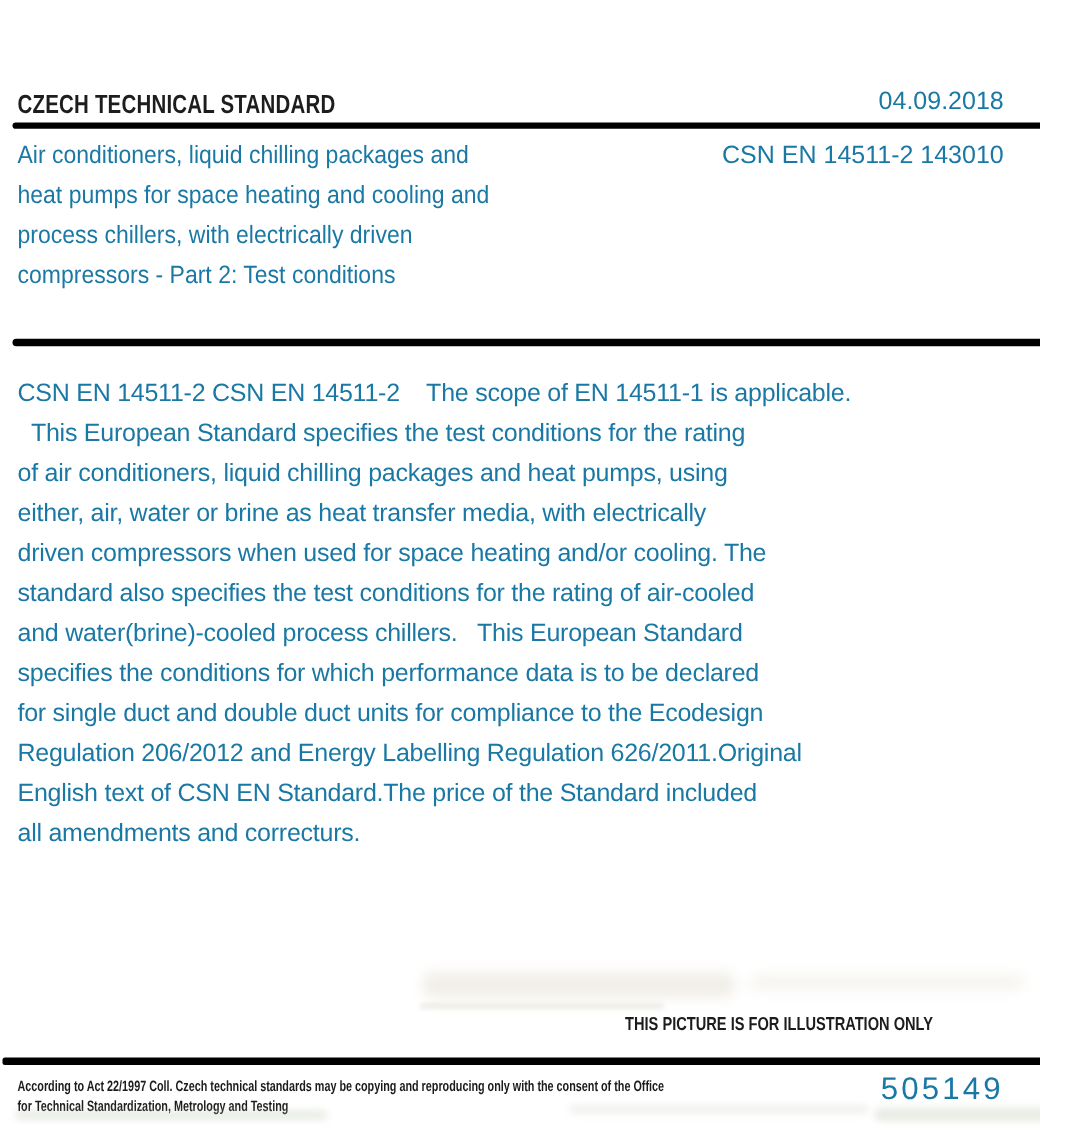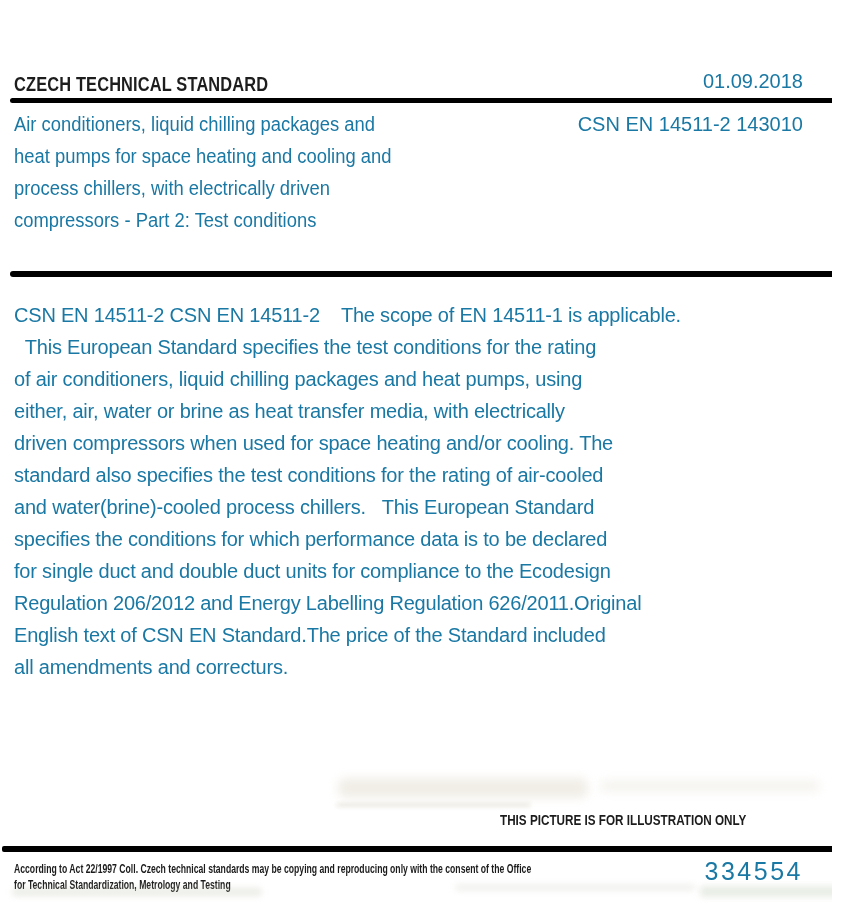--- a/index.html
+++ b/index.html
@@ -80,21 +80,21 @@
     font-size:25px;color:#1A78A4;letter-spacing:2.5px;
     white-space:nowrap;
   }
 </style>
 </head>
 <body>
 
 <div class="page">
 
   <div class="header-label">CZECH TECHNICAL STANDARD</div>
-  <div class="header-date">01.09.2018</div>
+  <div class="header-date">04.09.2018</div>
   <div class="rule rule-1"></div>
 
   <div class="doc-title">Air conditioners, liquid chilling packages and
 heat pumps for space heating and cooling and
 process chillers, with electrically driven
 compressors - Part 2: Test conditions</div>
   <div class="doc-codes">CSN EN 14511-2
 143010</div>
   <div class="rule rule-2"></div>
 
@@ -113,19 +113,19 @@
 
   <div class="smudge wm-1"></div>
   <div class="smudge wm-2"></div>
   <div class="smudge wm-underline"></div>
 
   <div class="illustration-note">THIS PICTURE IS FOR ILLUSTRATION ONLY</div>
 
   <div class="rule rule-footer"></div>
   <div class="footer-legal">According to Act 22/1997 Coll. Czech technical standards may be copying and reproducing only with the consent of the Office
 for Technical Standardization, Metrology and Testing</div>
-  <div class="footer-code">334554</div>
+  <div class="footer-code">505149</div>
 
   <div class="smudge wm-bottom-left"></div>
   <div class="smudge wm-bottom-mid"></div>
   <div class="smudge wm-bottom-right"></div>
 
 </div>
 
 </body></html>

